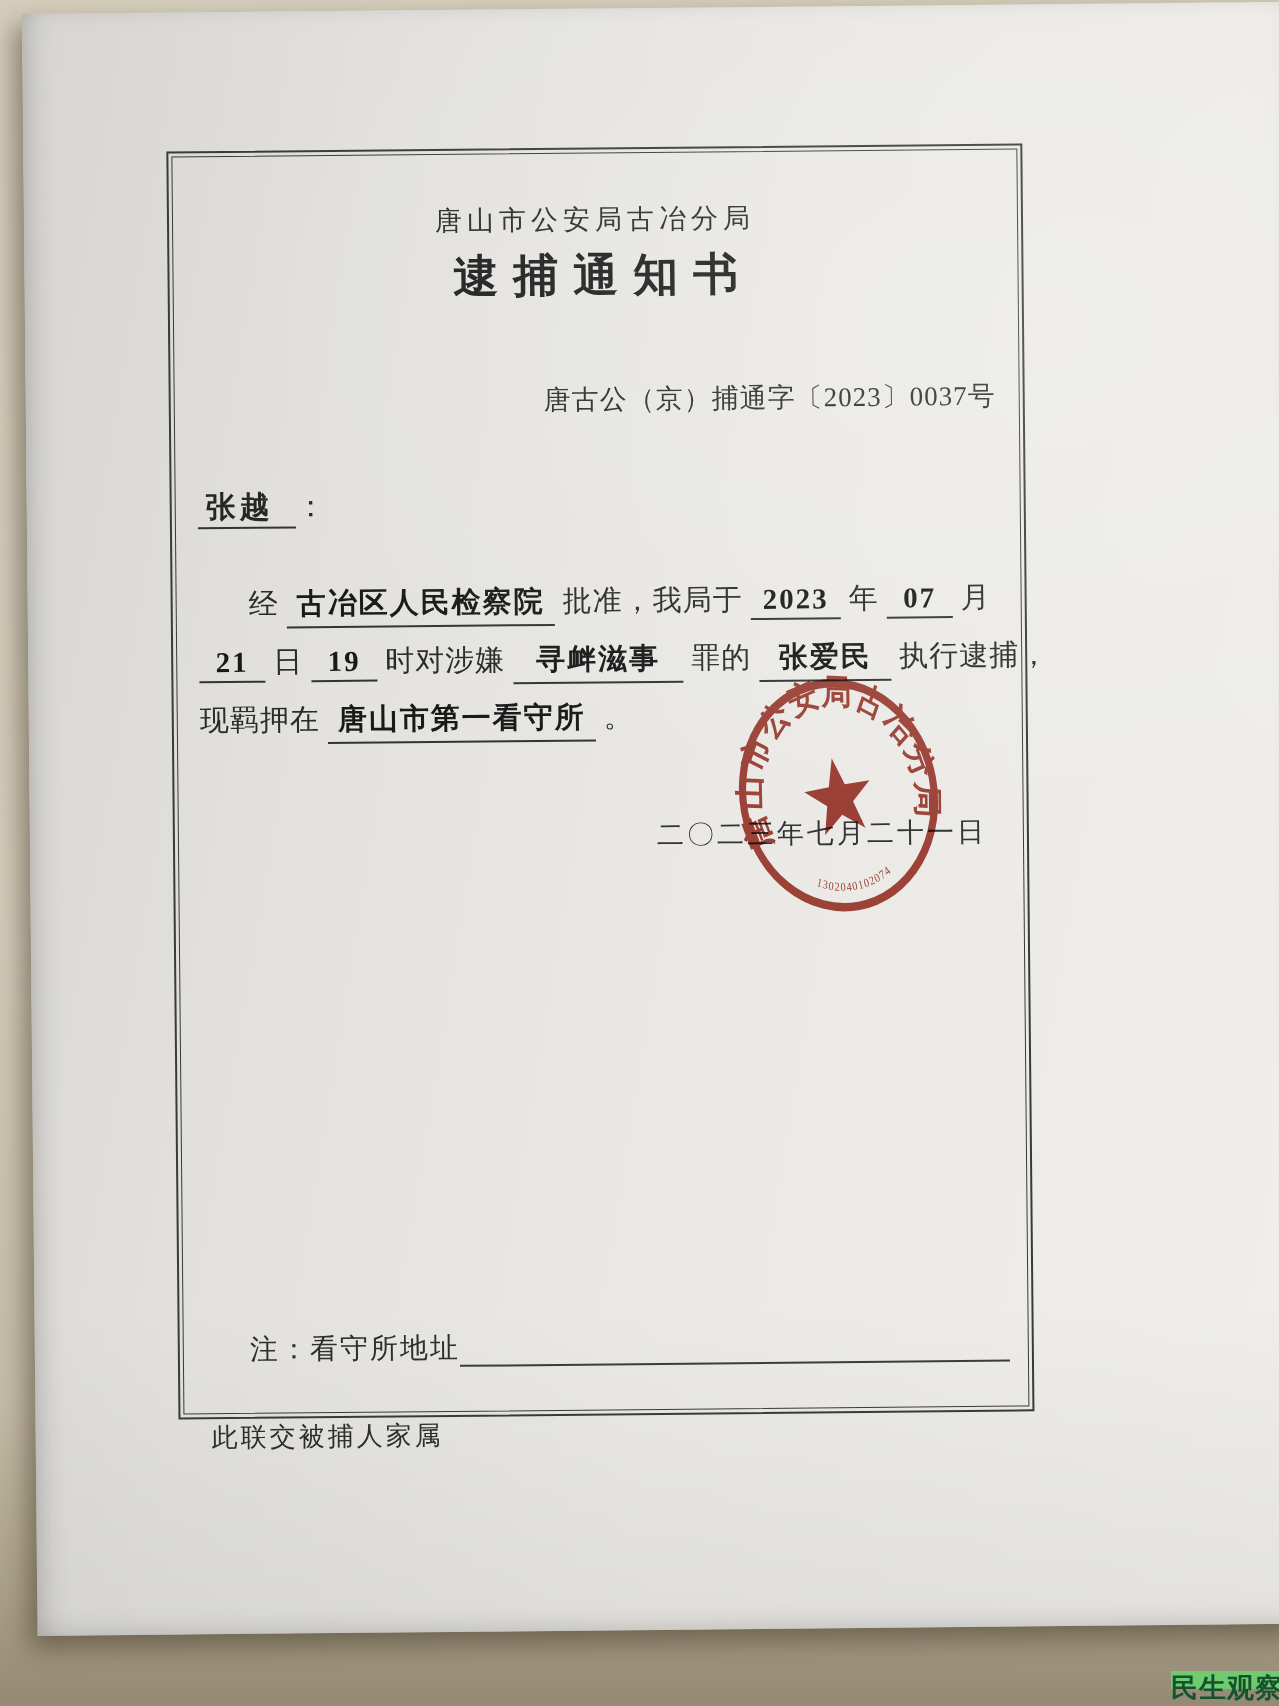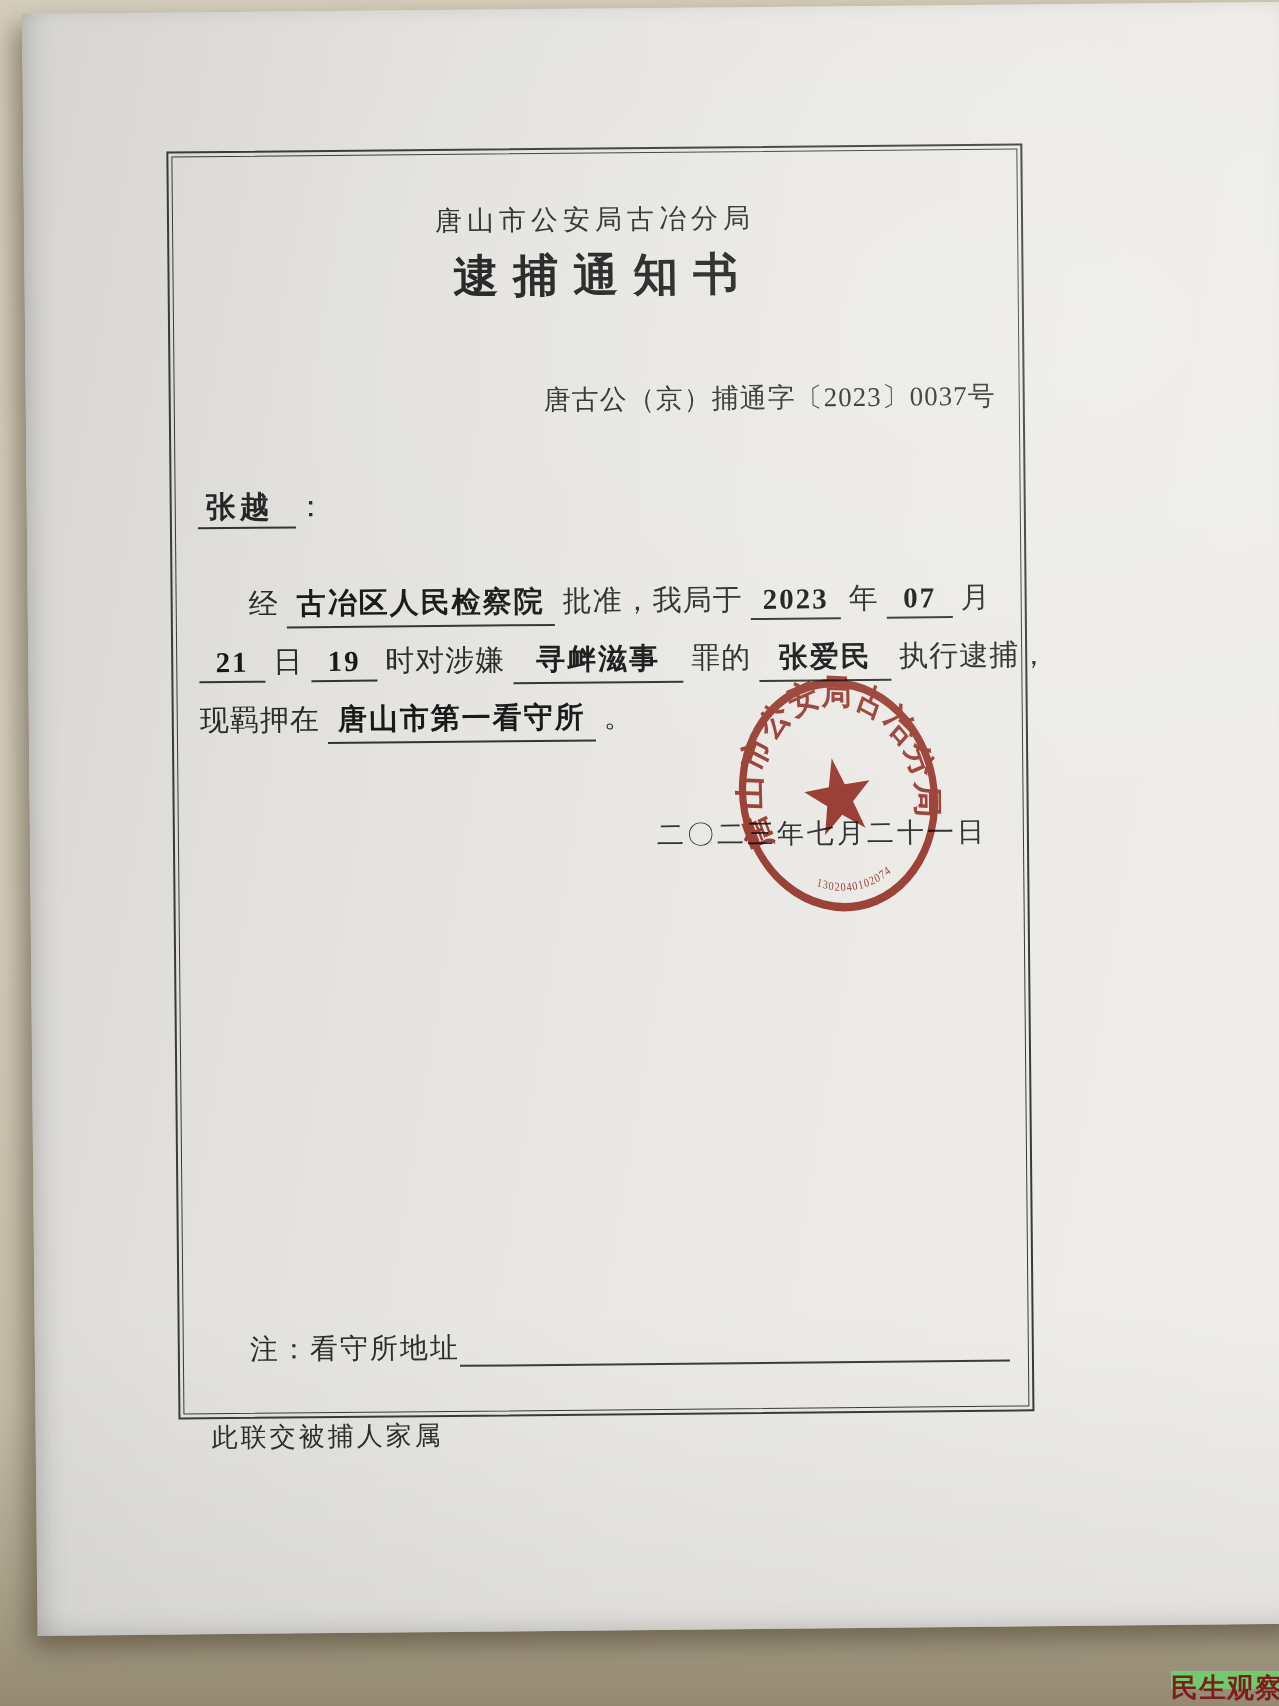--- a/index.html
+++ b/index.html
@@ -72,21 +72,21 @@
     font-size:28px;color:#2e2e2e;align-items:flex-end;
   }
   .note-label{white-space:nowrap;letter-spacing:2px;}
   .note-line{flex:1;border-bottom:2px solid #3c3c3c;height:30px;}
   .footer-note{
     position:absolute;left:176px;top:1408px;font-size:26px;letter-spacing:3px;
     color:#2e2e2e;
   }
   .watermark{
     position:absolute;left:1171px;top:1671px;width:108px;height:18px;
-    background:#6fca70;color:#7f1d1d;font-family:"Liberation Sans","DejaVu Sans",sans-serif;
+    background:#6fca70;color:#14532d;font-family:"Liberation Sans","DejaVu Sans",sans-serif;
     font-weight:bold;font-size:27px;line-height:34px;text-align:center;
     letter-spacing:1px;white-space:nowrap;
   }
   .sheen{
     position:absolute;inset:0;pointer-events:none;
     background:radial-gradient(120% 60% at 80% 20%,rgba(255,255,255,.16),rgba(0,0,0,0) 55%),
                linear-gradient(180deg,rgba(0,0,0,0) 80%,rgba(0,0,0,.05) 100%);
   }
 </style>
 </head>

